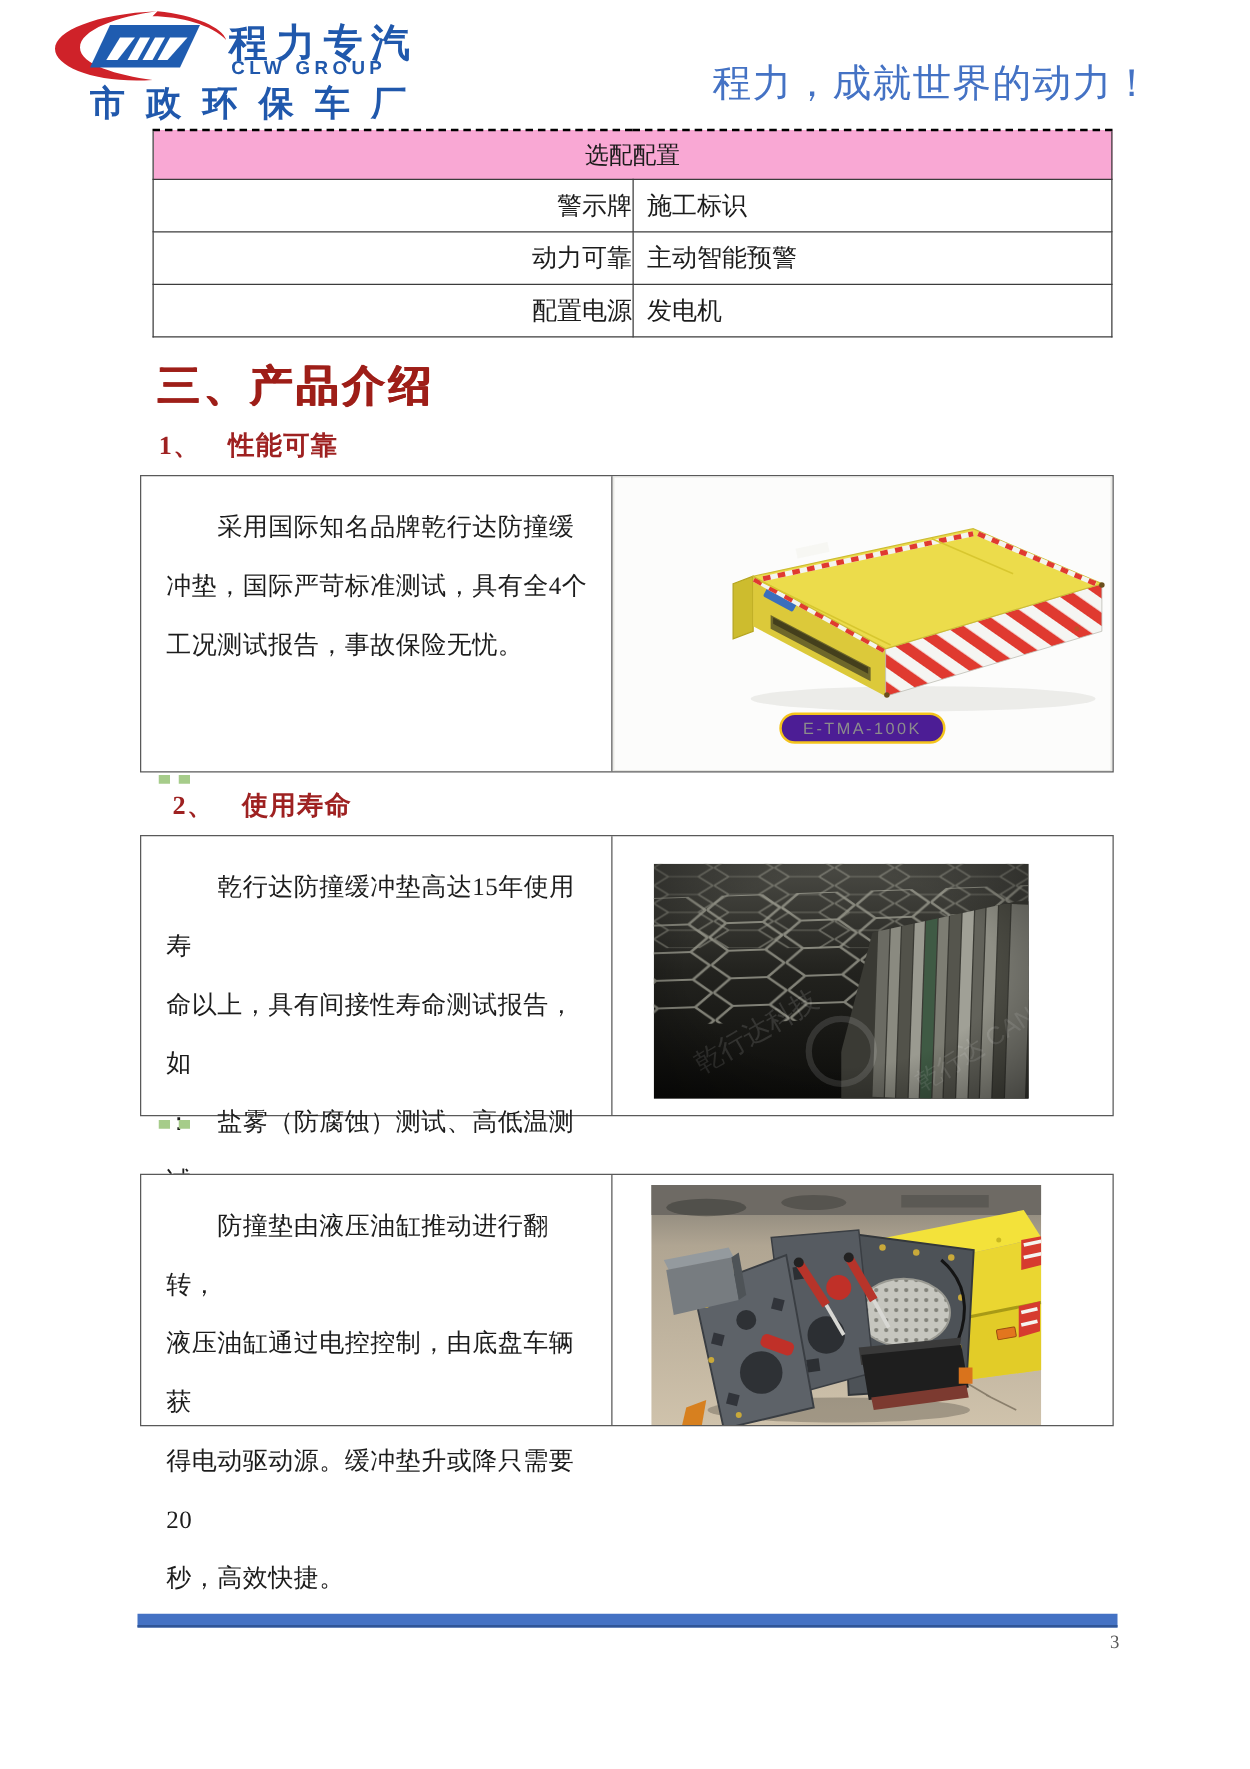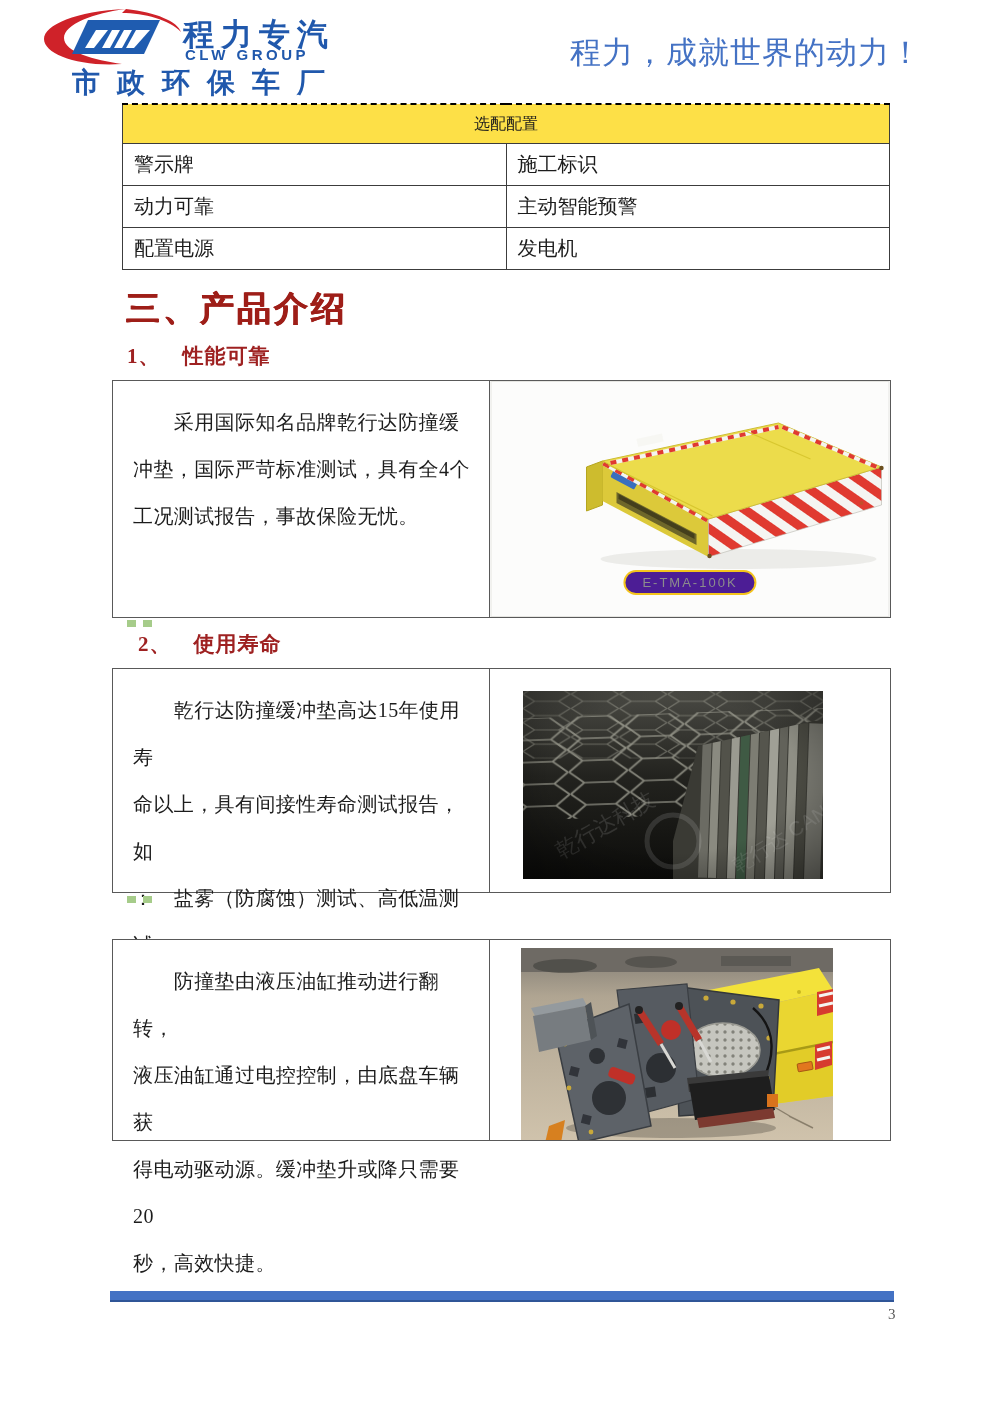--- a/index.html
+++ b/index.html
@@ -16,36 +16,36 @@
   }
   .brand-en{
     position:absolute;left:147px;top:40px;font-family:"Liberation Sans",sans-serif;
     font-weight:800;font-size:15px;color:#2058ac;letter-spacing:3.5px;white-space:nowrap;
   }
   .factory{
     position:absolute;left:34px;top:58px;font-family:"Liberation Sans",sans-serif;
     font-weight:800;font-size:28px;color:#2058ac;letter-spacing:17px;white-space:nowrap;
   }
   .slogan{
-    position:absolute;left:570px;top:32px;font-size:31px;color:#4472c4;
+    position:absolute;left:570px;top:46px;font-size:31px;color:#4472c4;
     letter-spacing:1px;white-space:nowrap;
   }
   
   .config-table{
     position:absolute;left:122px;top:103px;width:768px;border-collapse:collapse;
     font-size:20px;color:#1c1c1c;table-layout:fixed;
   }
   .config-table th{
-    background:#fde047;border:1px solid #3c3c3c;border-top:2px dashed #000;
-    height:36px;font-weight:normal;font-size:16px;text-align:center;
+    background:#f9a8d4;border:1px solid #3c3c3c;border-top:2px dashed #000;
+    height:36px;font-weight:normal;font-size:19px;text-align:center;
   }
   .config-table td{
     border:1px solid #3c3c3c;height:41px;padding:0 0 0 11px;vertical-align:middle;
   }
-  .col-label{width:225px;}
+  .col-label{width:225px;text-align:right;}
   
   .main-title{
     position:absolute;left:126px;top:286px;font-family:"Liberation Sans",sans-serif;
     font-weight:800;font-size:34px;color:#9e1e18;letter-spacing:3px;
     text-shadow:0.6px 0 0 #9e1e18, -0.6px 0 0 #9e1e18;
   }
   .sub-title{
     position:absolute;font-weight:bold;font-size:21px;color:#9e2121;
     letter-spacing:1px;white-space:nowrap;
   }

